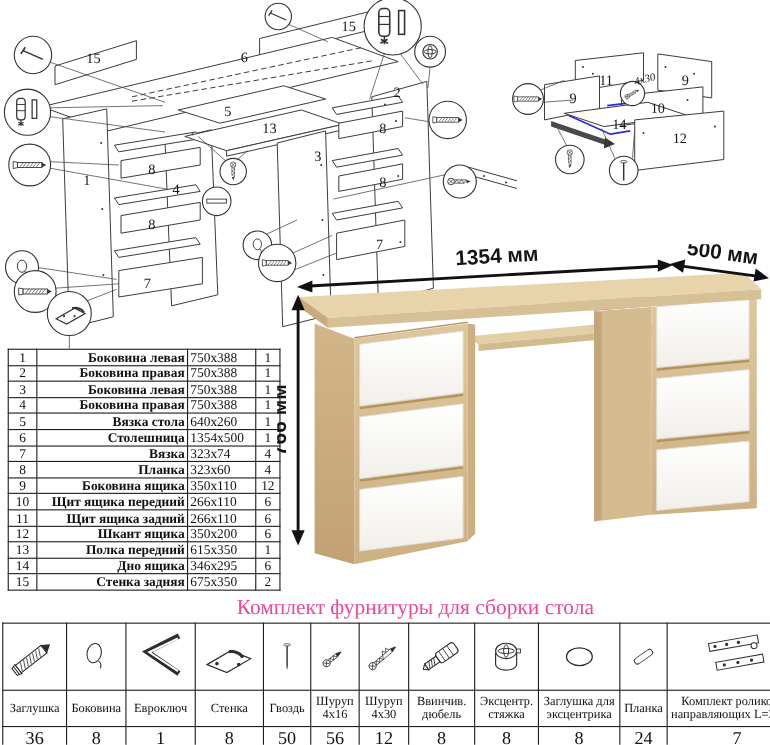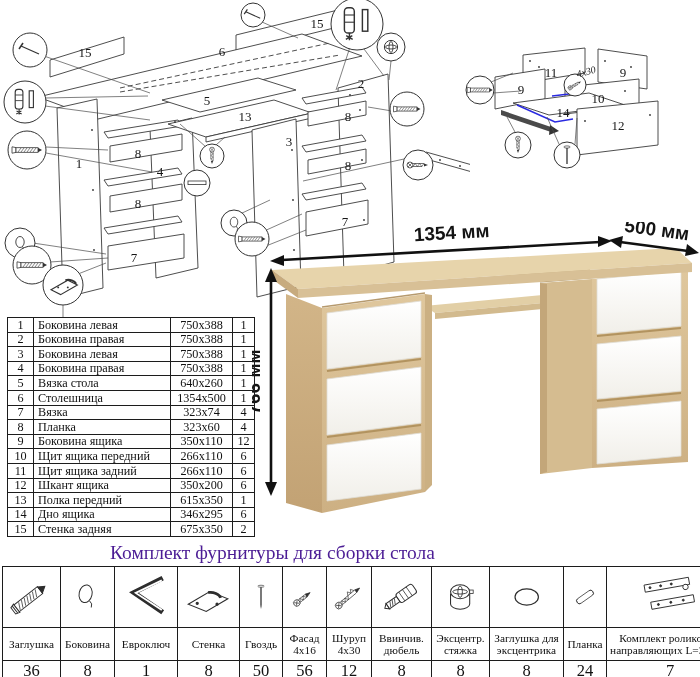--- a/index.html
+++ b/index.html
@@ -11,25 +11,25 @@
   .leader{stroke:#4a4a4a;stroke-width:0.7;fill:none;}
   .plbl{font-family:"Liberation Serif",serif;font-size:13px;fill:#161616;text-anchor:middle;}
   .plbl-sm{font-family:"Liberation Serif",serif;font-size:10px;font-style:italic;fill:#161616;text-anchor:middle;}
   .dimtxt{font-family:"Liberation Sans",sans-serif;font-size:19px;font-weight:bold;fill:#141414;}
   .callout{fill:#ffffff;stroke:#333;stroke-width:1;}
   .holes circle{fill:#333;stroke:none;}
   
   #parts-table{position:absolute;left:7px;top:317px;border-collapse:collapse;font-size:12.2px;color:#111;border:1.6px solid #1c1c1c;}
   #parts-table td{border:1.2px solid #1c1c1c;height:13.6px;padding:0 2px;white-space:nowrap;line-height:1;}
   #parts-table td.pc-num{width:21px;text-align:center;}
-  #parts-table td.pc-name{width:130px;text-align:left;padding-left:4px;}
-  #parts-table td.pc-size{width:57px;text-align:center;}
+  #parts-table td.pc-name{width:130px;text-align:right;padding-left:4px;font-weight:bold;}
+  #parts-table td.pc-size{width:57px;}
   #parts-table td.pc-qty{width:17px;text-align:center;}
   
-  #hw-title{position:absolute;left:110px;top:542px;width:430px;text-align:left;font-size:19.5px;color:#4c1d95;}
+  #hw-title{position:absolute;left:110px;top:542px;width:430px;text-align:right;font-size:19.5px;color:#ec4899;}
   #hardware-table{position:absolute;left:2px;top:566px;width:695px;border-collapse:collapse;table-layout:fixed;color:#111;border:1.6px solid #1c1c1c;}
   #hardware-table td{border:1.2px solid #1c1c1c;text-align:center;vertical-align:middle;overflow:hidden;}
   td.hw-icon-cell{height:58px;padding:1px;}
   td.hw-icon-cell svg{width:95%;height:54px;margin:0 auto;}
   td.hw-name-cell{height:30px;font-size:11.3px;line-height:1.08;padding:1px 1px;}
   td.hw-qty-cell{height:17px;font-size:16.5px;padding:0;}
 </style>
 </head>
 <body>
 
@@ -611,21 +611,21 @@
             </g>
           </svg>
         </td>
       </tr>
     <tr id="hw-row-names">
         <td class="hw-name-cell">Заглушка</td>
         <td class="hw-name-cell">Боковина</td>
         <td class="hw-name-cell">Евроключ</td>
         <td class="hw-name-cell">Стенка</td>
         <td class="hw-name-cell">Гвоздь</td>
-        <td class="hw-name-cell">Фасад 4х16</td>
+        <td class="hw-name-cell">Шуруп 4х16</td>
         <td class="hw-name-cell">Шуруп 4х30</td>
         <td class="hw-name-cell">Ввинчив. дюбель</td>
         <td class="hw-name-cell">Эксцентр. стяжка</td>
         <td class="hw-name-cell">Заглушка для эксцентрика</td>
         <td class="hw-name-cell">Планка</td>
         <td class="hw-name-cell">Комплект роликовых направляющих L=350мм</td>
       </tr>
     <tr id="hw-row-qty">
         <td class="hw-qty-cell">36</td>
         <td class="hw-qty-cell">8</td>

